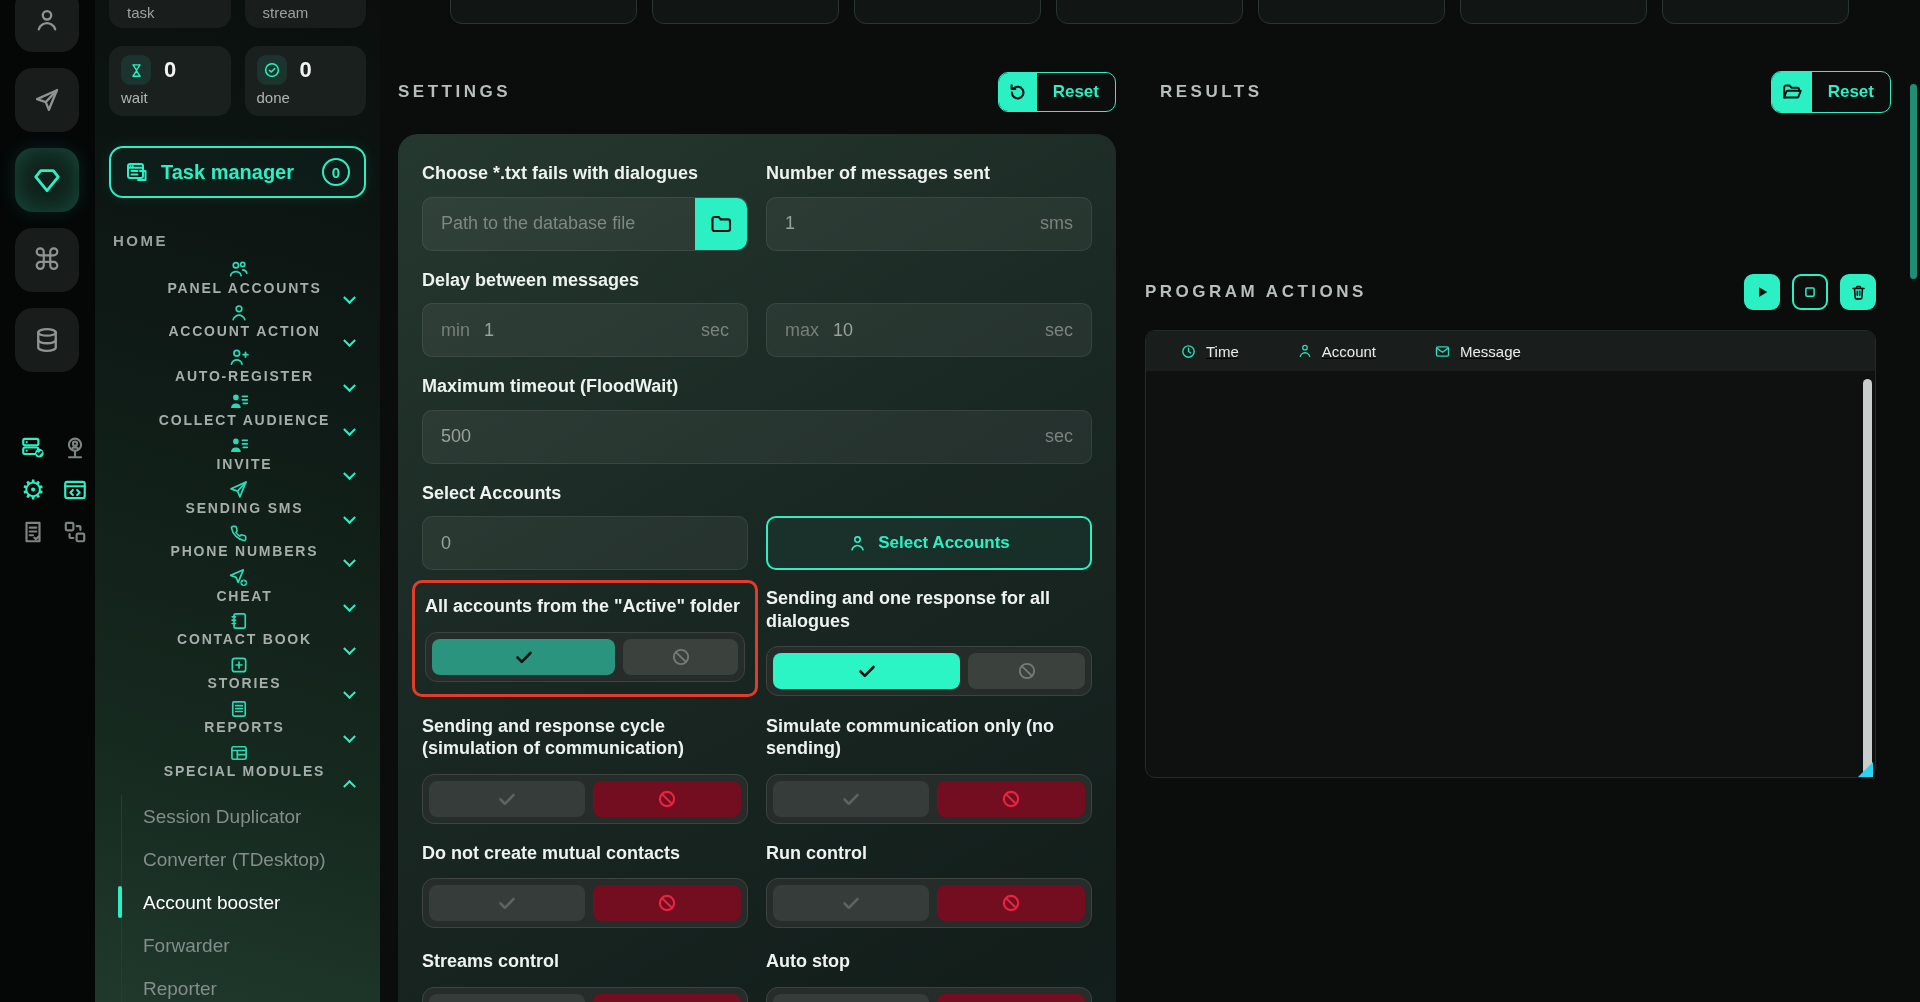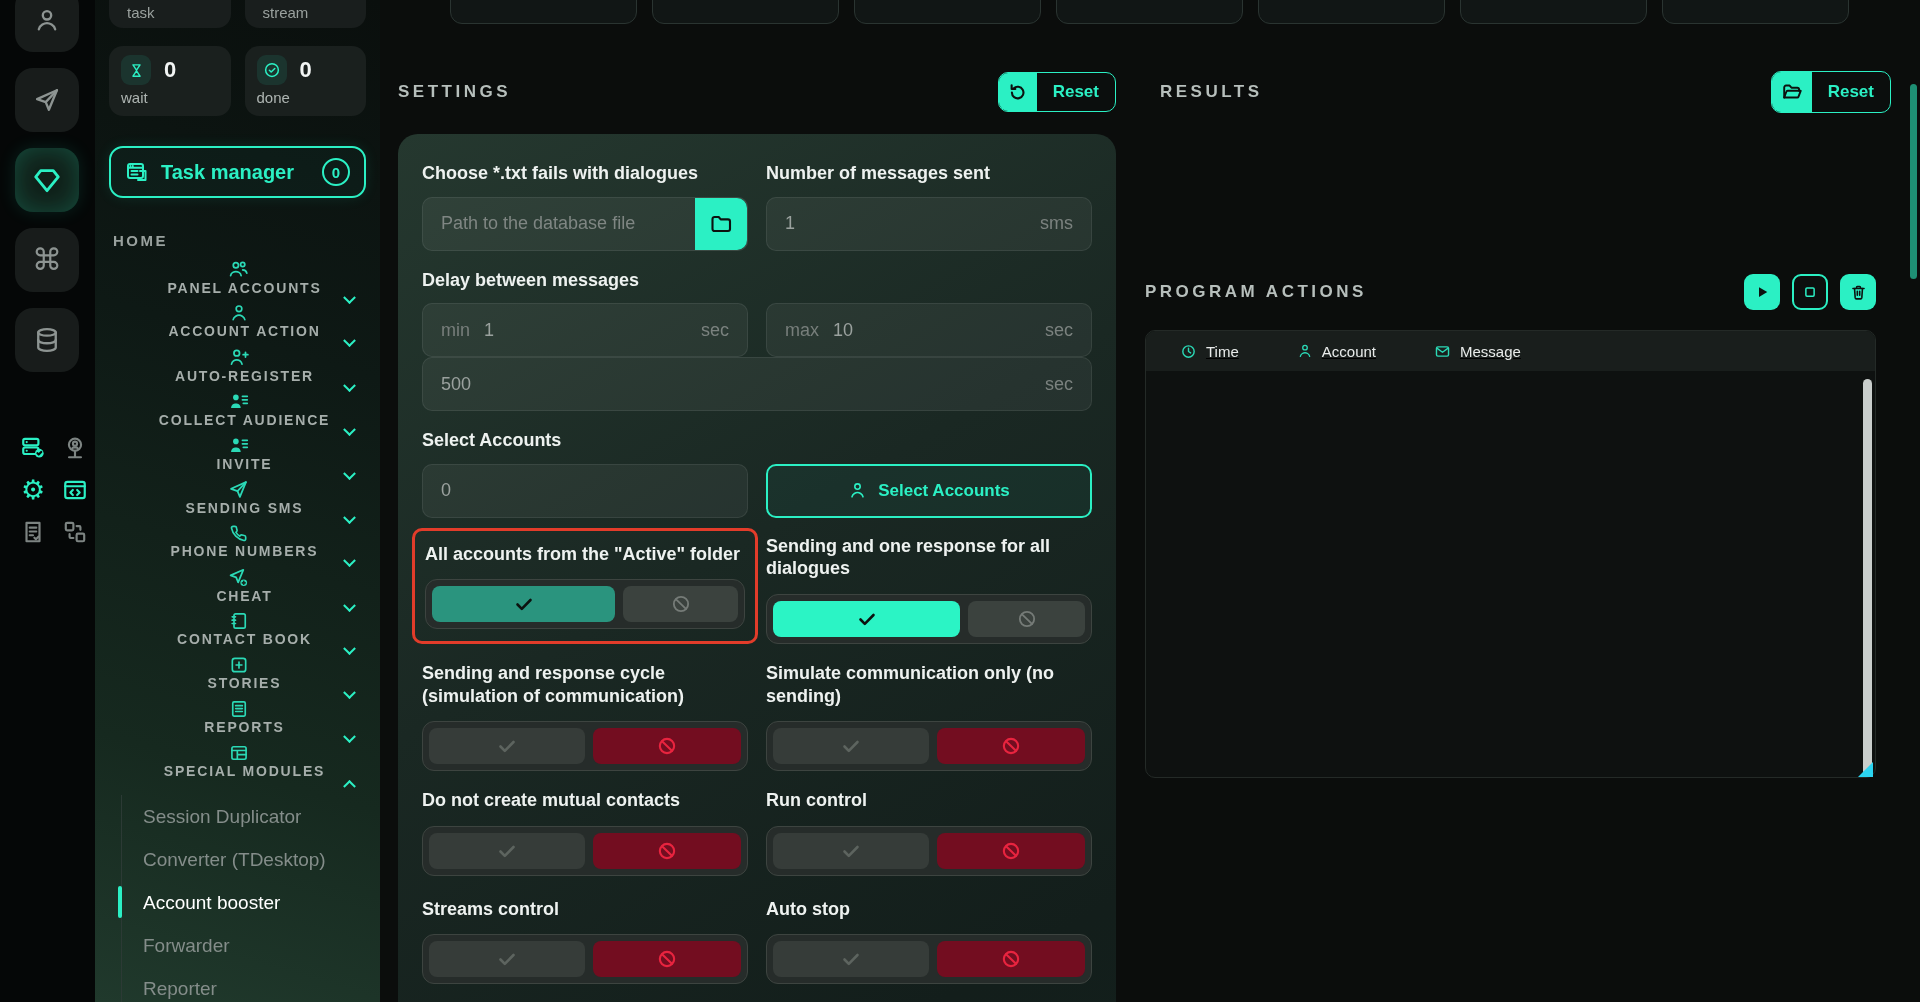--- a/index.html
+++ b/index.html
@@ -455,20 +455,21 @@
           <span class="val">1</span>
           <span class="sfx">sec</span>
         </div>
         <div class="inp">
           <span class="pfx">max</span>
           <span class="val">10</span>
           <span class="sfx">sec</span>
         </div>
       </div>
 
+      <div class="f-label mt18">Maximum timeout (FloodWait)</div>
       <div class="inp">
         <span class="val">500</span>
         <span class="sfx">sec</span>
       </div>
 
       <div class="f-label mt18">Select Accounts</div>
       <div class="grid2">
         <div class="inp">
           <span class="val">0</span>
         </div>

